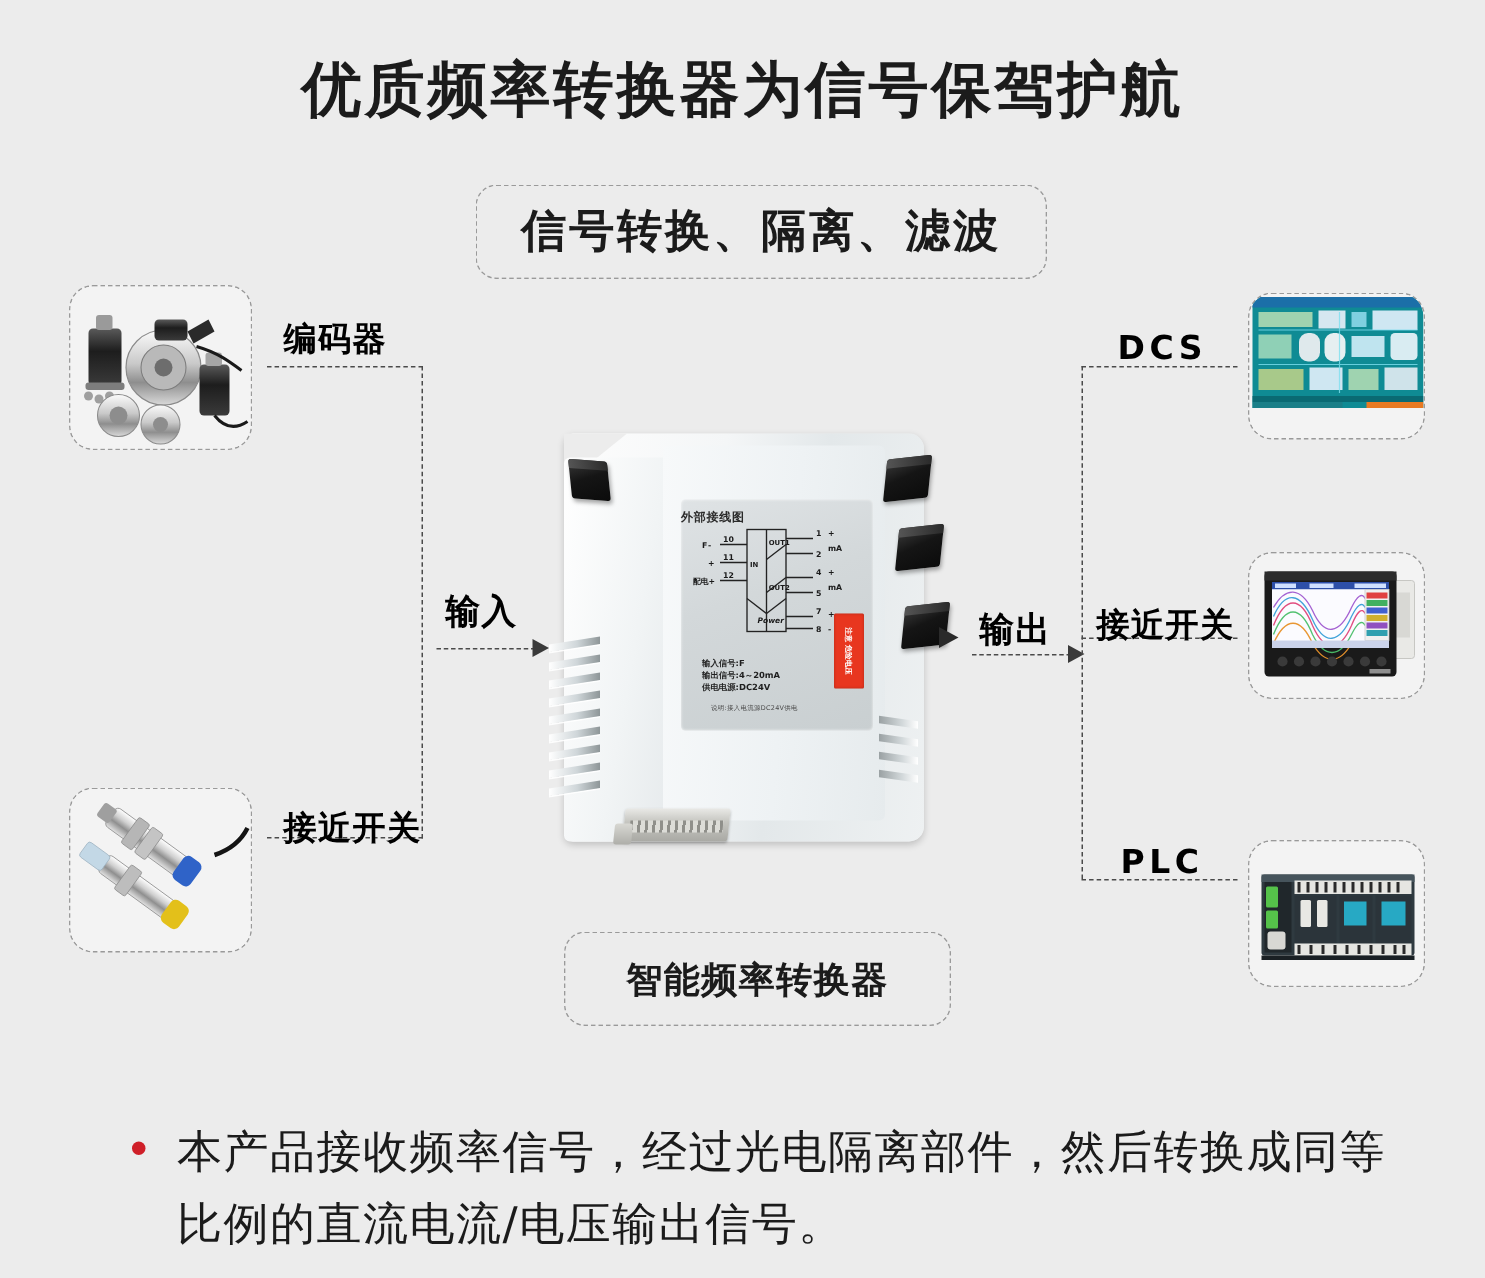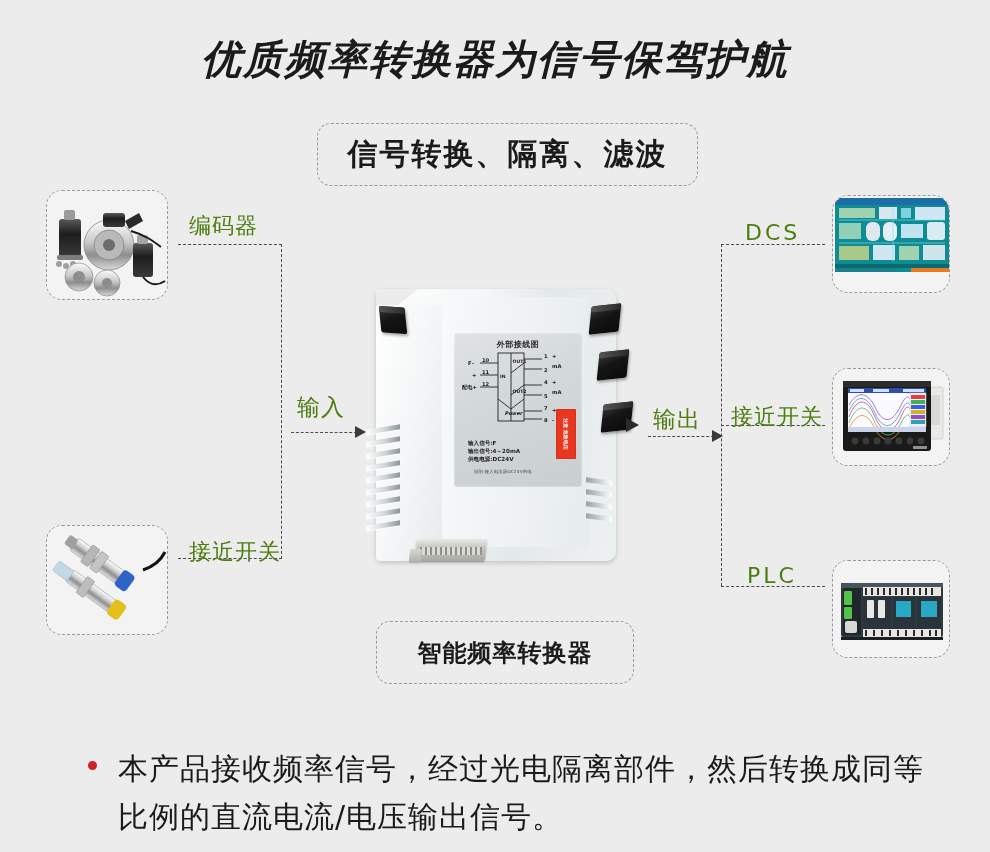--- a/index.html
+++ b/index.html
@@ -11,21 +11,20 @@
     position:relative;
   }
   .page{position:absolute;left:0;top:0;width:990px;height:852px;}
 
   
   .title{
     position:absolute;left:0;top:32px;width:990px;
     text-align:center;
     font-size:40px;font-weight:bold;color:#1b1b1b;
     letter-spacing:2px;
-    font-style:italic;
   }
 
   
   .dashbox{
     position:absolute;
     border:1.6px dashed #9a9a9a;
     border-radius:14px;
     background:transparent;
     box-sizing:border-box;
   }
@@ -49,21 +48,21 @@
     overflow:hidden;
     background:#f2f2f2;
   }
   .tile .inner{position:absolute;left:0;top:0;right:0;bottom:0;}
 
   
   .dline-h{position:absolute;height:0;border-top:1.8px dashed #4a4a4a;}
   .dline-v{position:absolute;width:0;border-left:1.8px dashed #4a4a4a;}
 
   
-  .lbl{position:absolute;font-weight:normal;color:#4d7c0f;white-space:nowrap;}
+  .lbl{position:absolute;font-weight:bold;color:#000000;white-space:nowrap;}
   .lbl-cn{font-size:22px;letter-spacing:1px;}
   .lbl-en{font-size:22px;letter-spacing:3px;}
   .lbl-io{font-size:23px;letter-spacing:1px;}
 
   
   .arrowhead{position:absolute;width:0;height:0;
     border-top:6px solid transparent;border-bottom:6px solid transparent;
     border-left:11px solid #3a3a3a;}
   .arrowhead-l{position:absolute;width:0;height:0;
     border-top:7px solid transparent;border-bottom:7px solid transparent;
@@ -107,21 +106,21 @@
     transform:skewY(8deg);}
 
   
   .plate{
     position:absolute;left:96px;top:52px;width:128px;height:154px;
     background:linear-gradient(160deg,#dfe3e5 0%,#d3d8da 40%,#c9cfd1 100%);
     border-radius:3px;
     box-shadow:inset 0 0 2px rgba(255,255,255,.8);
   }
   .plate-title{
-    position:absolute;left:0;top:6px;width:128px;text-align:center;
+    position:absolute;left:0;top:6px;width:128px;text-align:left;
     font-size:8px;font-weight:bold;color:#2a2a2a;letter-spacing:.5px;
   }
   .plate svg{position:absolute;left:0;top:0;}
   .plate-spec{
     position:absolute;left:14px;top:106px;width:110px;
     font-size:5.6px;line-height:8px;color:#1f1f1f;font-weight:bold;
   }
   .plate-foot{
     position:absolute;left:20px;top:136px;width:104px;
     font-size:4.3px;color:#4a4a4a;letter-spacing:.2px;

